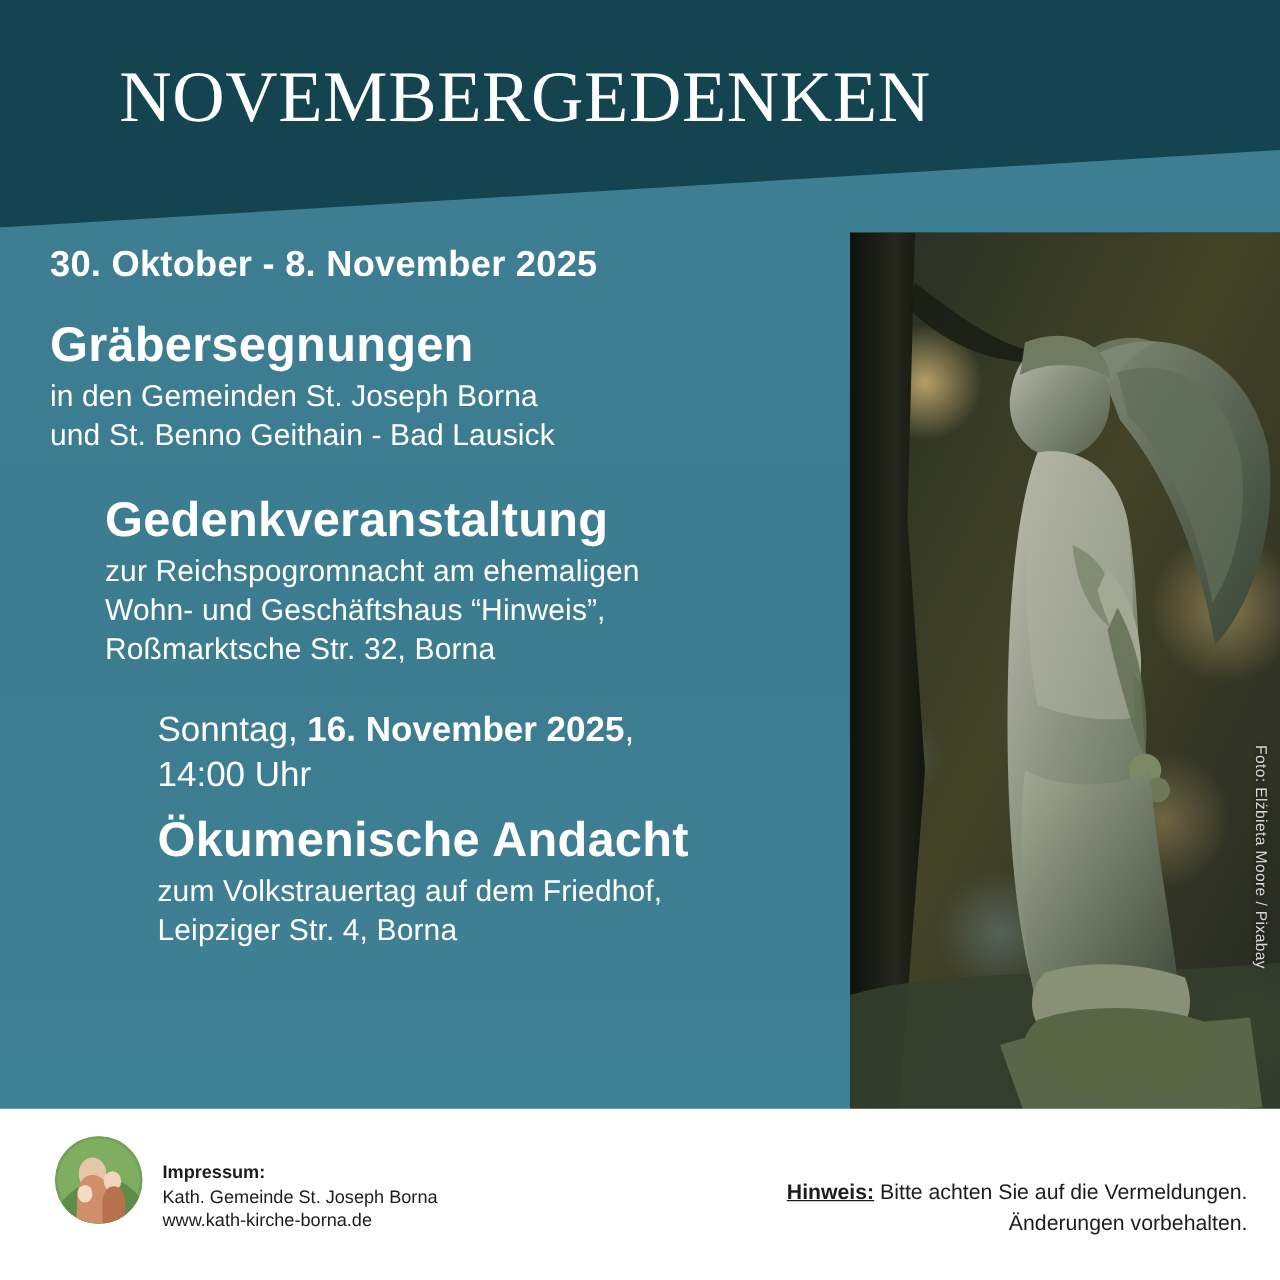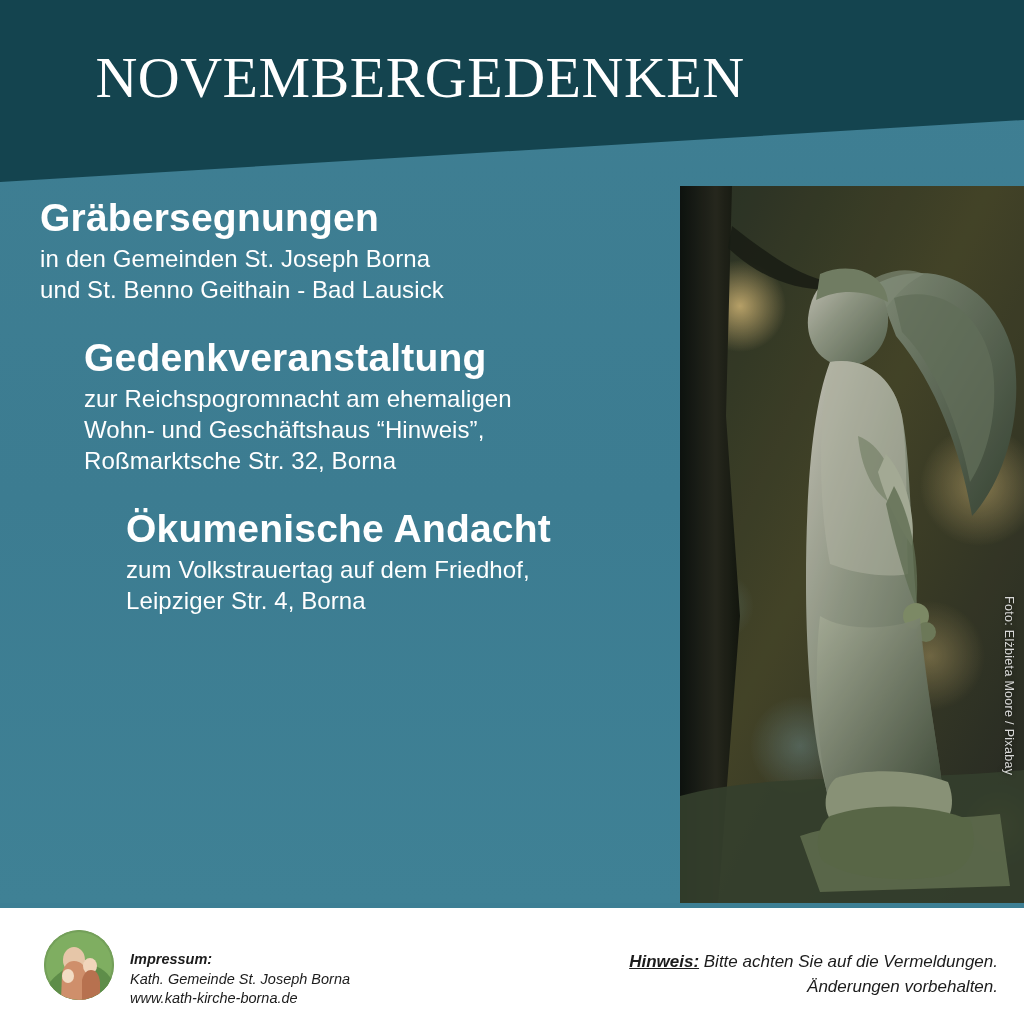--- a/index.html
+++ b/index.html
@@ -127,24 +127,23 @@
   .when b {
     font-weight: bold;
   }
 
   
   .footer {
     position: absolute;
     left: 0;
     bottom: 0;
     width: 1024px;
-    height: 116px;
+    height: 137px;
     background: #ffffff;
     z-index: 6;
-    font-style: italic;
   }
   .logo {
     position: absolute;
     left: 44px;
     top: 22px;
     width: 70px;
     height: 70px;
     border-radius: 50%;
     overflow: hidden;
     background: #6f9a52;
@@ -154,21 +153,21 @@
     left: 130px;
     top: 42px;
     color: #1c1c1c;
     font-size: 14.5px;
     line-height: 1.35;
   }
   .imprint .ttl { font-weight: bold; }
   .note {
     position: absolute;
     right: 26px;
-    top: 42px;
+    top: 55px;
     text-align: right;
     color: #1c1c1c;
     font-size: 17px;
     line-height: 1.45;
   }
   .note .lbl {
     font-weight: bold;
     text-decoration: underline;
   }
 </style>
@@ -255,33 +254,38 @@
     </svg>
     <div class="photo-credit">Foto: Elżbieta Moore / Pixabay</div>
   </div>
 
   <div class="header-band"></div>
   <div class="header-title">Novembergedenken</div>
 
   <div class="text-block">
 
     <div class="group">
+      <p class="date-line">30. Oktober - 8. November 2025</p>
       <p class="ev-head">Gräbersegnungen</p>
       <p class="ev-sub">in den Gemeinden St. Joseph Borna</p>
       <p class="ev-sub">und St. Benno Geithain - Bad Lausick</p>
     </div>
 
     <div class="group indent-1">
       <p class="ev-head">Gedenkveranstaltung</p>
       <p class="ev-sub">zur Reichspogromnacht am ehemaligen</p>
       <p class="ev-sub">Wohn- und Geschäftshaus “Hinweis”,</p>
       <p class="ev-sub">Roßmarktsche Str. 32, Borna</p>
     </div>
 
     <div class="group indent-2">
+      <p class="when">
+        <span>Sonntag, </span><b>16. November 2025</b><span>,</span><br>
+        <span>14:00 Uhr</span>
+      </p>
       <p class="ev-head">Ökumenische Andacht</p>
       <p class="ev-sub">zum Volkstrauertag auf dem Friedhof,</p>
       <p class="ev-sub">Leipziger Str. 4, Borna</p>
     </div>
   </div>
 
   <div class="footer">
     <div class="logo">
       <svg width="70" height="70" viewBox="0 0 70 70" aria-hidden="true">
         <circle cx="35" cy="35" r="35" fill="#74a05a"></circle>

